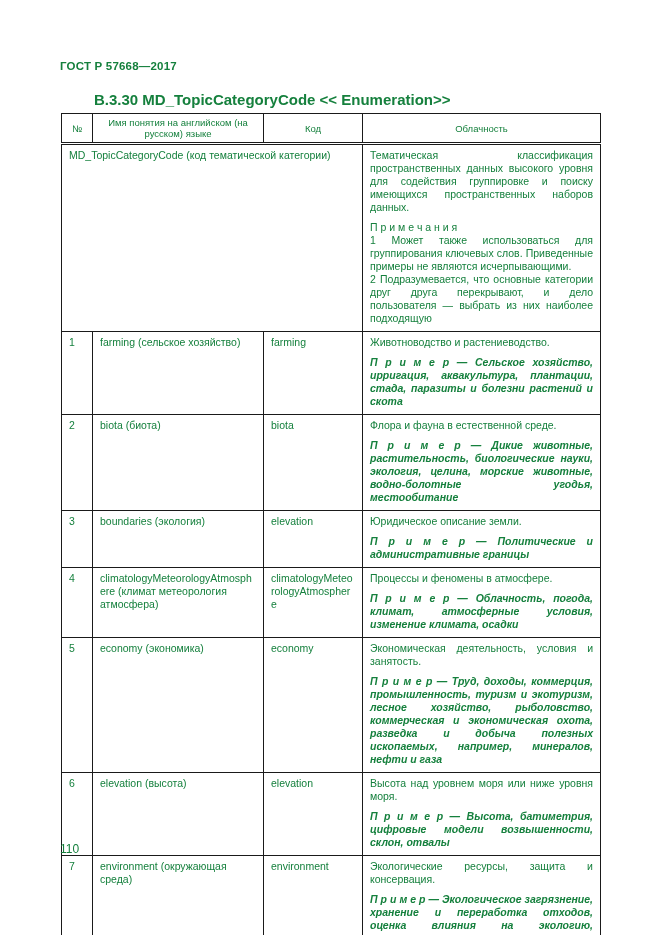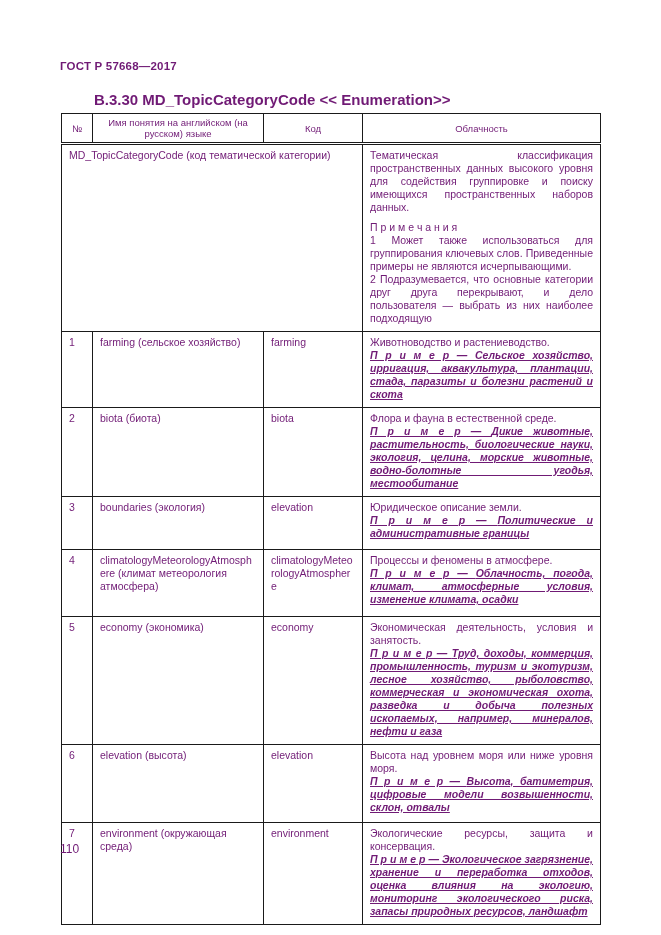--- a/index.html
+++ b/index.html
@@ -2,21 +2,21 @@
 <html><head>
 <meta charset="utf-8">
 <style>
   html, body { margin: 0; padding: 0; background: #ffffff; }
   .page {
     position: relative;
     width: 661px;
     height: 935px;
     background: #ffffff;
     font-family: "Liberation Sans", sans-serif;
-    color: #701a75;
+    color: #15803d;
     overflow: hidden;
   }
   .doc-header {
     position: absolute;
     left: 60px;
     top: 60px;
     font-size: 11.5px;
     font-weight: 700;
     letter-spacing: 0.2px;
   }
@@ -50,21 +50,21 @@
     text-align: center;
     vertical-align: middle;
     height: 29px;
     padding: 3px 4px;
     border-bottom: 3px double #1a1a1a;
   }
   .num-cell { padding-left: 8px; }
   .name-cell, .code-cell { overflow-wrap: break-word; word-wrap: break-word; }
   .def-cell { text-align: justify; }
   .def-cell p { margin: 0; }
-  .def-cell .example { font-weight: 700; font-style: italic; text-decoration: underline; }
+  .def-cell .example { margin-top: 7px; font-weight: 700; font-style: italic; }
   .def-cell .notes-label { margin-top: 7px; }
   .enum-cell {
     vertical-align: middle;
     padding-left: 8px;
     overflow-wrap: break-word;
   }
   tr.r-enum { height: 142px; margin-top: 40px; }
   tr.r1 { height: 70px; }
   tr.r2 { height: 77px; }
   tr.r3 { height: 53px; }

